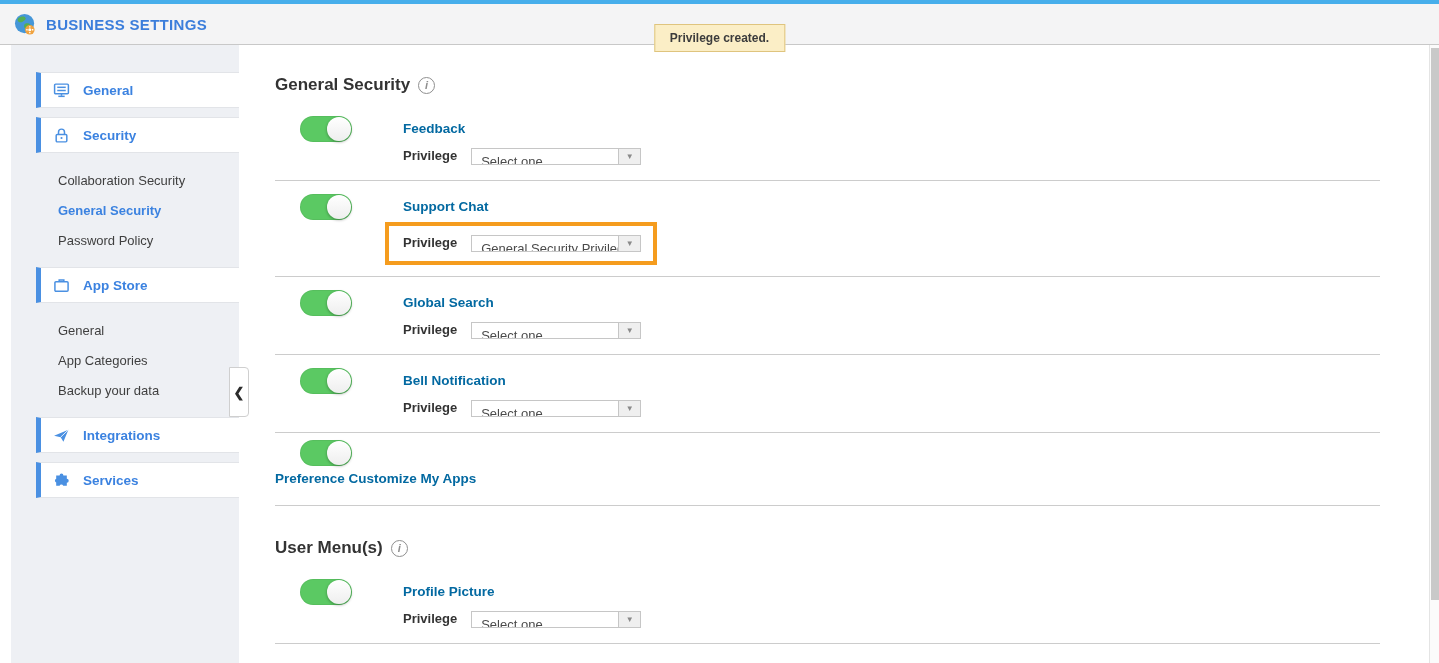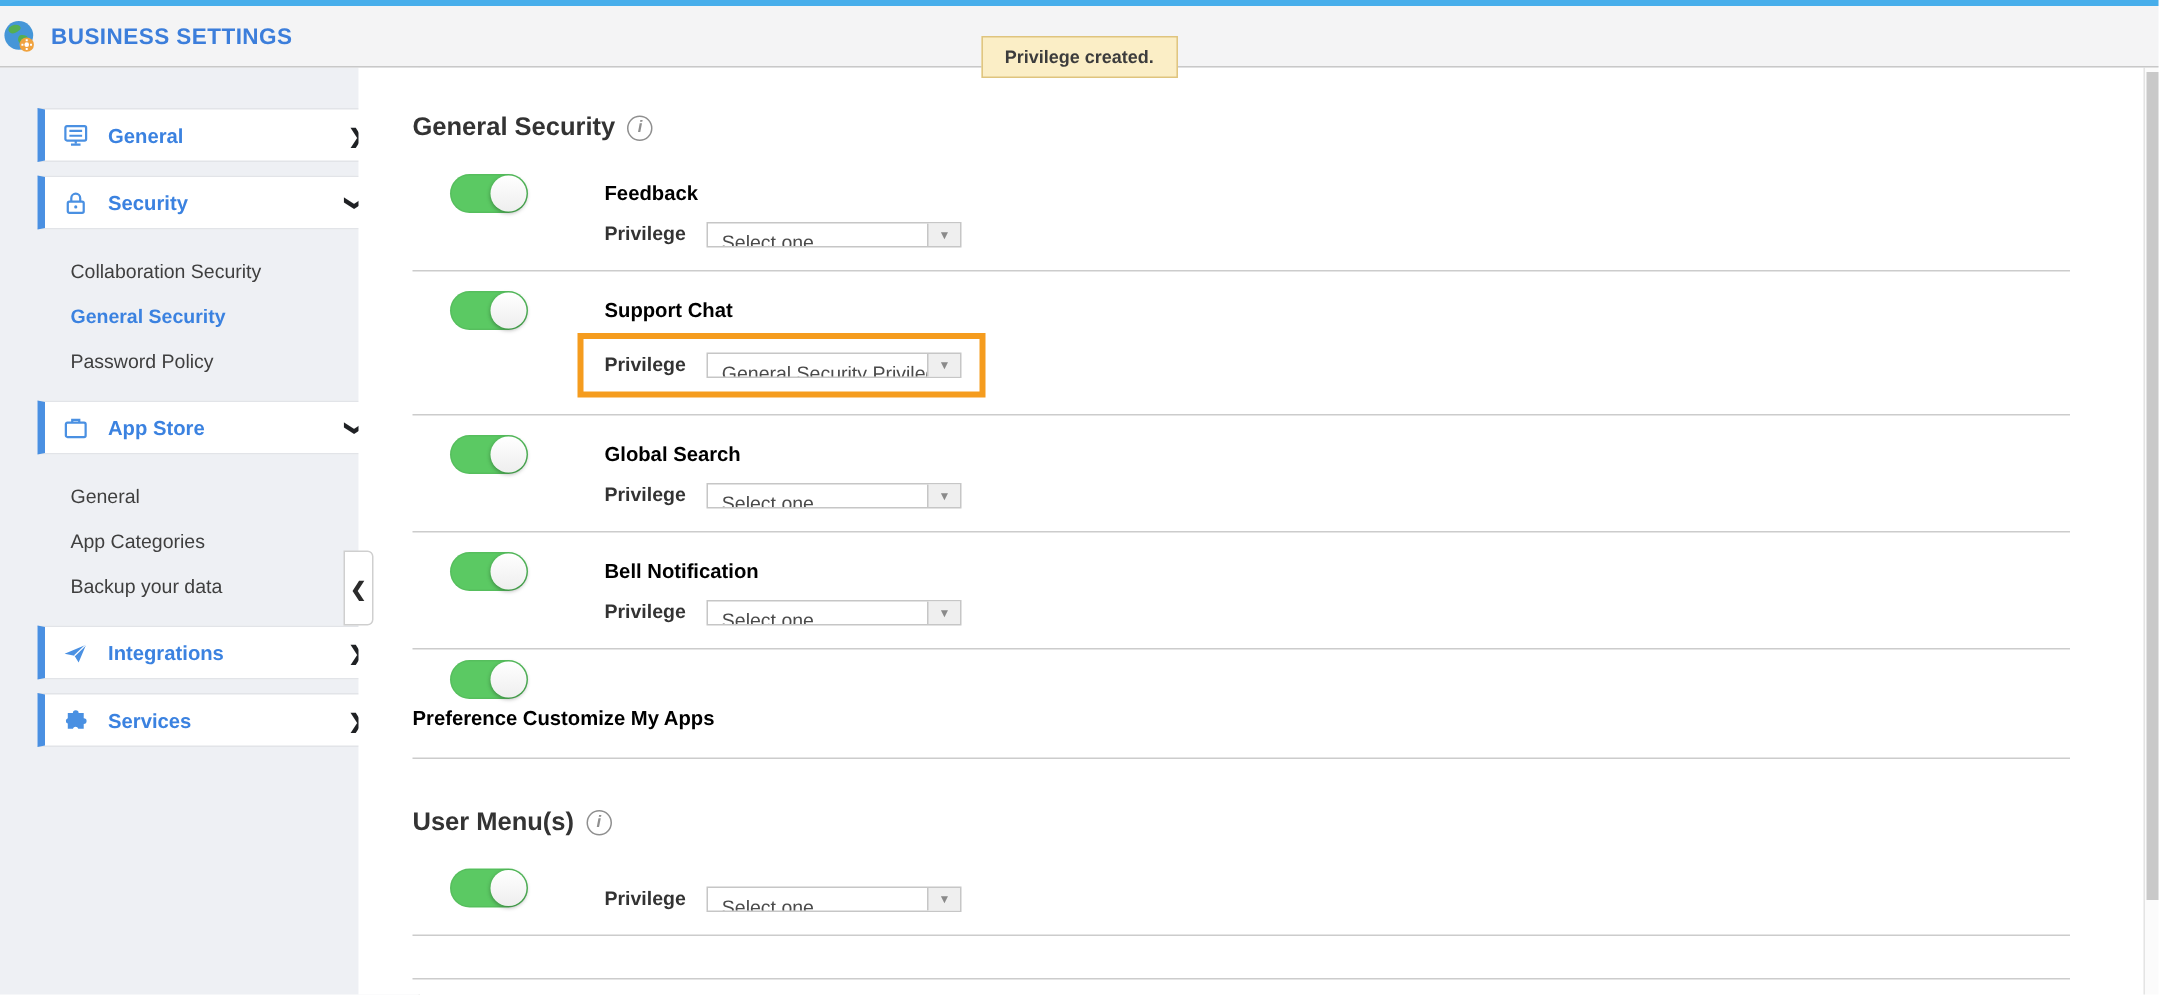--- a/index.html
+++ b/index.html
@@ -2,30 +2,30 @@
 <html><head>
 <meta charset="utf-8">
 <style>
   * { margin:0; padding:0; box-sizing:border-box; }
   html,body { width:1439px; height:663px; overflow:hidden; background:#fff;
               font-family:"Liberation Sans", sans-serif; }
 
   
   .topbar { position:absolute; left:0; top:0; width:1439px; height:45px;
             background:#f4f4f5; border-top:4px solid #47aeeb; border-bottom:1px solid #c8c8c8;
-            display:flex; align-items:center; padding:0 2px; z-index:5; }
+            display:flex; align-items:center; padding:0 14px; z-index:5; }
   .logo { width:23px; height:23px; margin-right:9px; }
   .app-title { font-size:15px; font-weight:bold; color:#3c7edb; letter-spacing:.3px; }
 
   .toast { position:absolute; left:50%; transform:translateX(-50%); top:24px; z-index:20;
            background:#fbeec6; border:1px solid #dfc47e; padding:6px 15px;
            font-size:12px; font-weight:bold; color:#3c3c3c; }
 
   
-  .sidebar { position:absolute; left:0; top:45px; bottom:0; width:280px;
+  .sidebar { position:absolute; left:11px; top:45px; bottom:0; width:280px;
              background:#eef0f4; border-right:1px solid #d2d2d2; padding-top:27px; }
   .nav-parent { position:relative; margin:0 23px 9px 25px; height:36px; background:#fff;
                 border:1px solid #e2e4e8; border-left:5px solid #4a90e2;
                 display:flex; align-items:center; padding:0 12px; cursor:pointer; }
   .nav-icon { width:17px; height:17px; color:#4a90e2; margin-right:13px; display:flex; }
   .nav-icon svg { width:100%; height:100%; }
   .nav-label { font-size:13.5px; font-weight:bold; color:#3b82e0; }
   .nav-chevron { margin-left:auto; font-size:13px; font-weight:bold; color:#1f2124; }
   .nav-chevron.down { transform:rotate(90deg); }
   .nav-children { padding:3px 0 12px 47px; }
@@ -48,21 +48,21 @@
                display:inline-flex; align-items:center; justify-content:center; cursor:pointer; }
   .info-icon::before { content:"i"; }
 
   .row { display:flex; width:1105px; border-bottom:1px solid #cccccc; padding:13px 0 15px; }
   .row.no-priv { padding:7px 0 19px;flex-direction:column; }
   .toggle-col { width:128px; padding-left:25px; flex:none; }
   .toggle { width:52px; height:26px; border-radius:13px; background:#5bc963;
             position:relative; cursor:pointer; box-shadow:inset 0 0 0 1px rgba(0,0,0,.05); }
   .knob { position:absolute; right:1px; top:1px; width:24px; height:24px; border-radius:50%;
           background:linear-gradient(#ffffff,#eeeeee); box-shadow:0 1px 3px rgba(0,0,0,.35); }
-  .row-label { font-size:13.5px; font-weight:bold; color:#000000; padding-top:5px; }
+  .row-label { font-size:13.5px; font-weight:bold; color:#0369a1; padding-top:5px; }
   .privilege-line { display:flex; align-items:flex-start; gap:14px; margin-top:12px; }
   .privilege-line.highlighted { display:inline-flex; border:4px solid #f59c1e;
             padding:9px 12px 9px 14px; margin-left:-18px; margin-top:8px; margin-bottom:-4px; }
   .priv-label { font-size:13px; font-weight:bold; color:#333; }
   .select { width:170px; height:17px; background:#fff; border:1px solid #c6c6c6;
             display:flex; align-items:stretch; cursor:pointer; }
   .select-text { flex:1; font-size:13px; color:#4a4a4a; line-height:25px; padding:0 6px 0 9px;
                  white-space:nowrap; overflow:hidden; }
   .select-arrow { width:22px; flex:none; background:#efefef; border-left:1px solid #c6c6c6;
                   display:flex; align-items:center; justify-content:center; }
@@ -269,20 +269,21 @@
       <span class="info-icon"></span>
     </h2>
     <div class="rows">
   <div class="row">
     <div class="toggle-col">
       <div class="toggle">
         <div class="knob"></div>
       </div>
     </div>
     <div class="body-col">
+      <div class="row-label">Profile Picture</div>
       <div class="privilege-line">
         <span class="priv-label">Privilege</span>
         <div class="select">
           <span class="select-text">Select one</span>
           <span class="select-arrow"></span>
         </div>
       </div>
     </div>
   </div>
 

